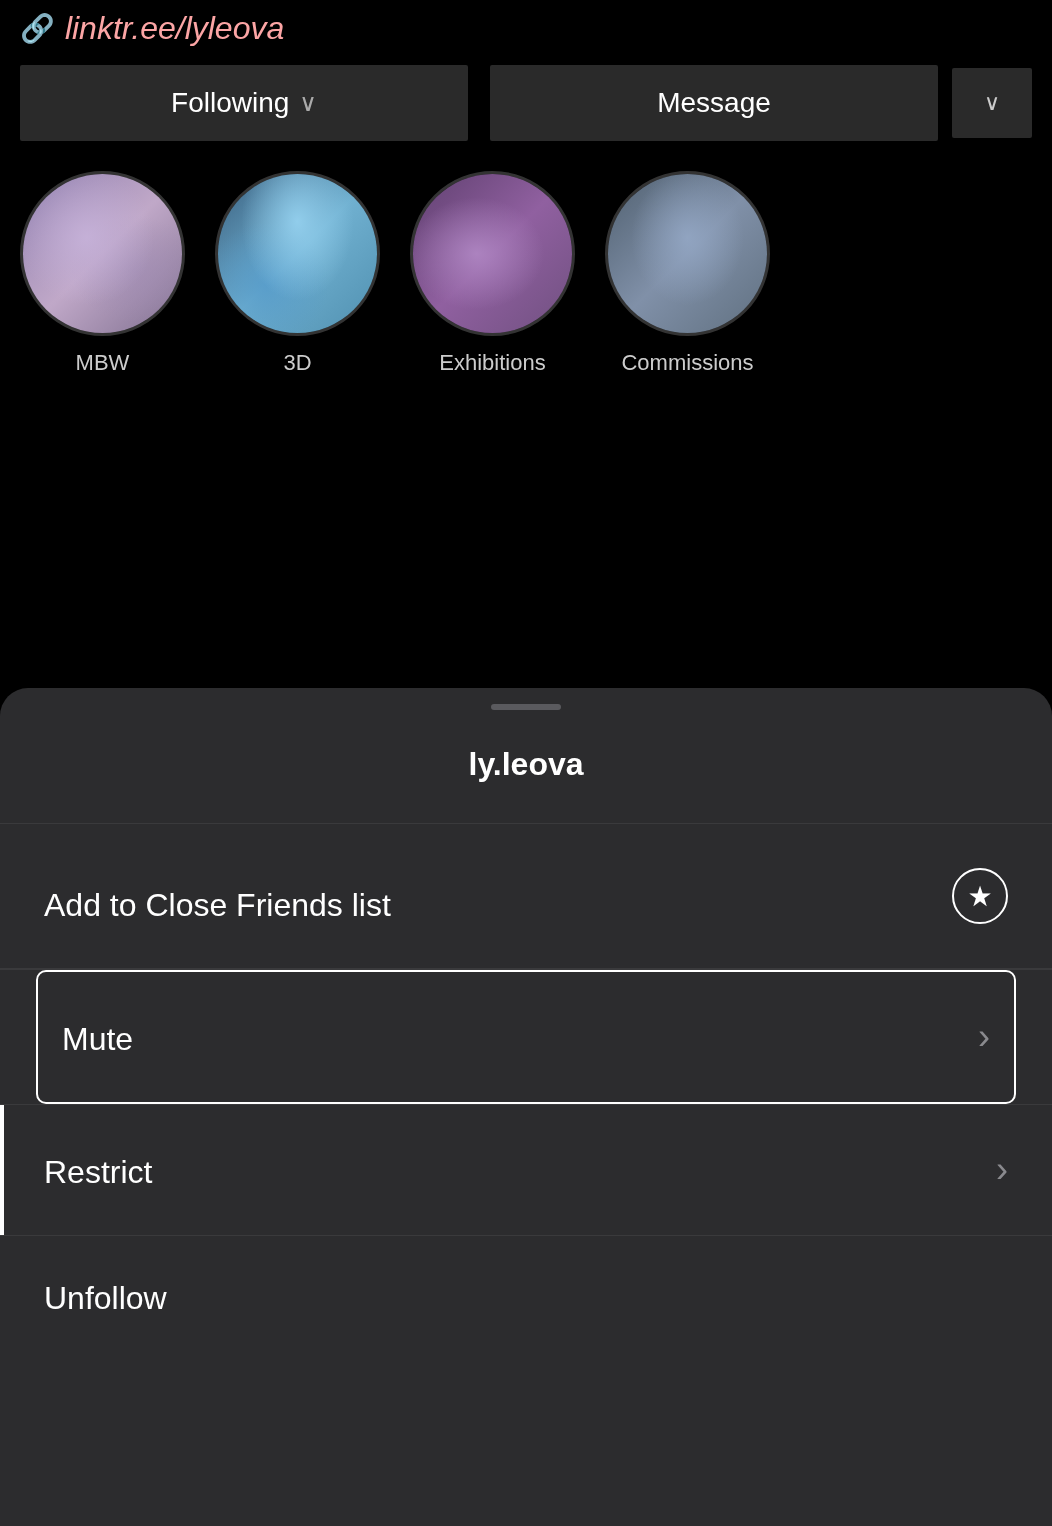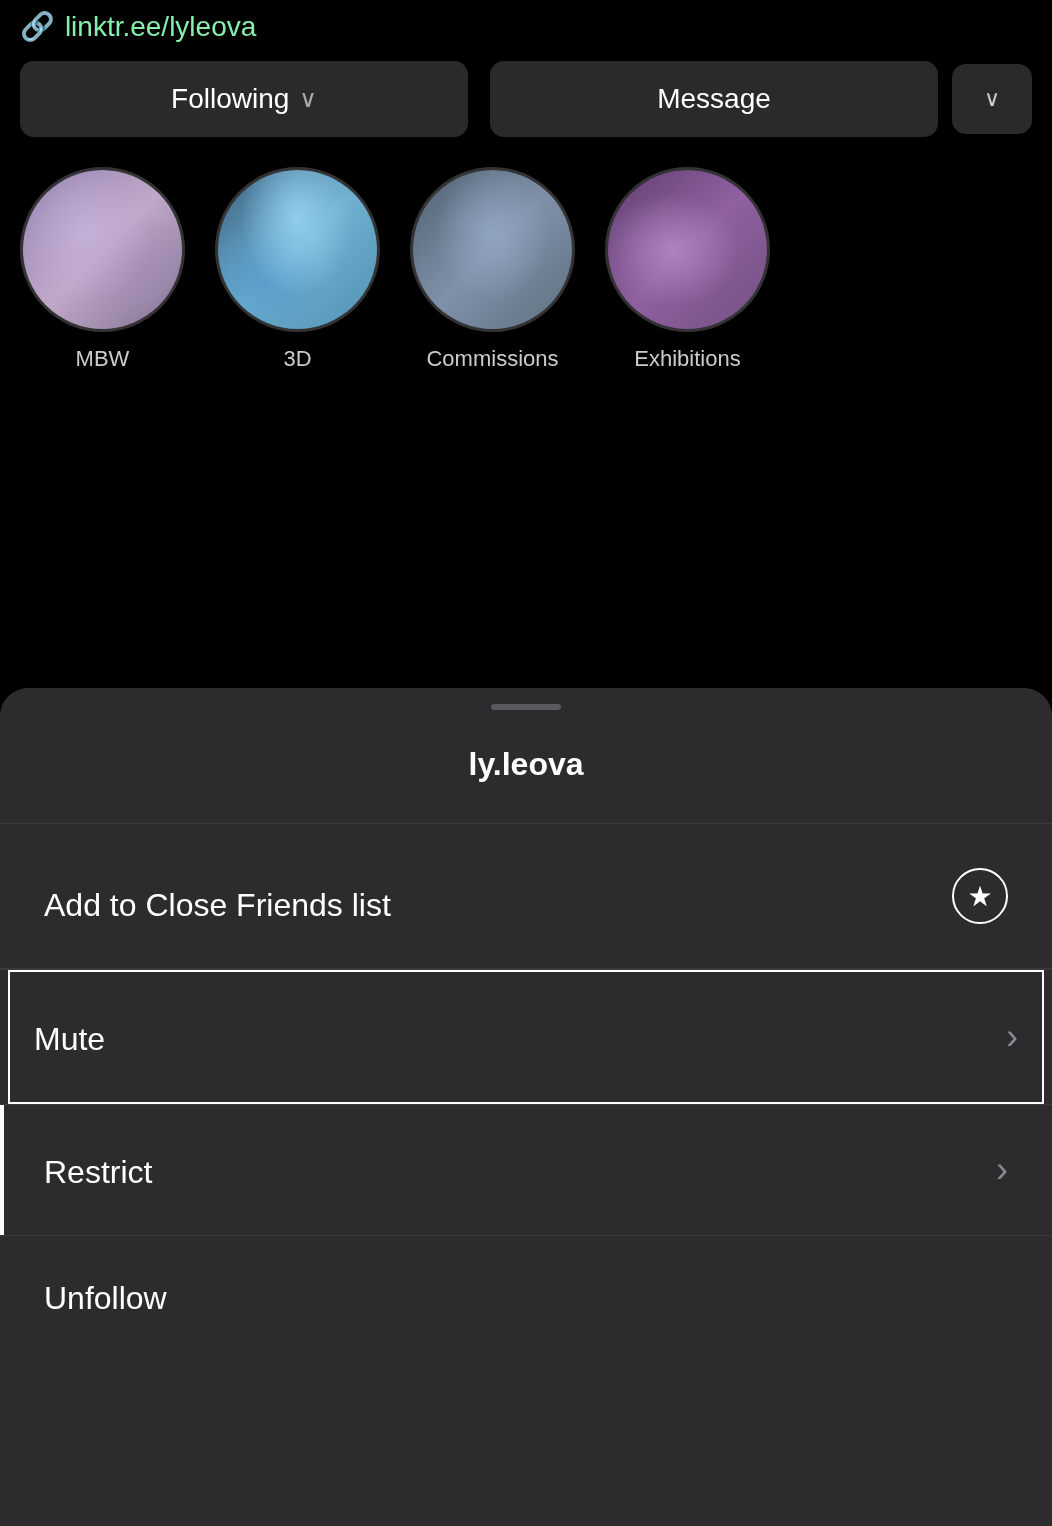--- a/index.html
+++ b/index.html
@@ -31,37 +31,38 @@
       gap: 10px;
       margin-bottom: 18px;
     }
 
     .link-icon {
       color: #4eb8e4;
       font-size: 28px;
     }
 
     .link-text {
-      color: #86efac;
-      font-size: 28px;
+      color: #fca5a5;
+      font-size: 32px;
       text-decoration: none;
+      font-style: italic;
     }
 
     
     .action-buttons {
       display: flex;
       gap: 14px;
       margin-bottom: 30px;
       align-items: center;
     }
 
     .action-btn {
       background: #2a2a2a;
       border: none;
-      border-radius: 14px;
+      border-radius: 2px;
       color: #fff;
       font-size: 28px;
       font-weight: 500;
       cursor: pointer;
       display: flex;
       align-items: center;
       justify-content: center;
       gap: 10px;
     }
 
@@ -282,29 +283,29 @@
       <span class="highlight-label">MBW</span>
     </div>
     <div class="highlight-item">
       <div class="highlight-circle">
         <div class="img-overlay threedd-shape"></div>
       </div>
       <span class="highlight-label">3D</span>
     </div>
     <div class="highlight-item">
       <div class="highlight-circle">
+        <div class="img-overlay exhibitions-shape"></div>
+      </div>
+      <span class="highlight-label">Exhibitions</span>
+    </div>
+    <div class="highlight-item">
+      <div class="highlight-circle">
         <div class="img-overlay commissions-shape"></div>
       </div>
       <span class="highlight-label">Commissions</span>
-    </div>
-    <div class="highlight-item">
-      <div class="highlight-circle">
-        <div class="img-overlay exhibitions-shape"></div>
-      </div>
-      <span class="highlight-label">Exhibitions</span>
     </div>
   </div>
 
 </div>
 
 <div class="bottom-sheet">
 
   <div class="sheet-handle"></div>
 
   <div class="sheet-username">ly.leova</div>
@@ -316,21 +317,21 @@
     <div class="sheet-item-icon-circle">
       <span>★</span>
     </div>
   </div>
 
   <div class="sheet-divider"></div>
 
 
   <div class="sheet-divider"></div>
 
-  <div style="margin: 0 8px; border: 2.5px solid #fff; border-radius: 0;">
+  <div style="margin: 0 36px; border: 2.5px solid #fff; border-radius: 10px;">
     <div class="sheet-item" style="padding: 44px 24px;">
       <span class="sheet-item-text">Mute</span>
       <span class="chevron-right">›</span>
     </div>
   </div>
 
   <div class="sheet-divider"></div>
 
   <div class="sheet-item restrict-item" style="position:relative;">
     <div class="restrict-border"></div>

